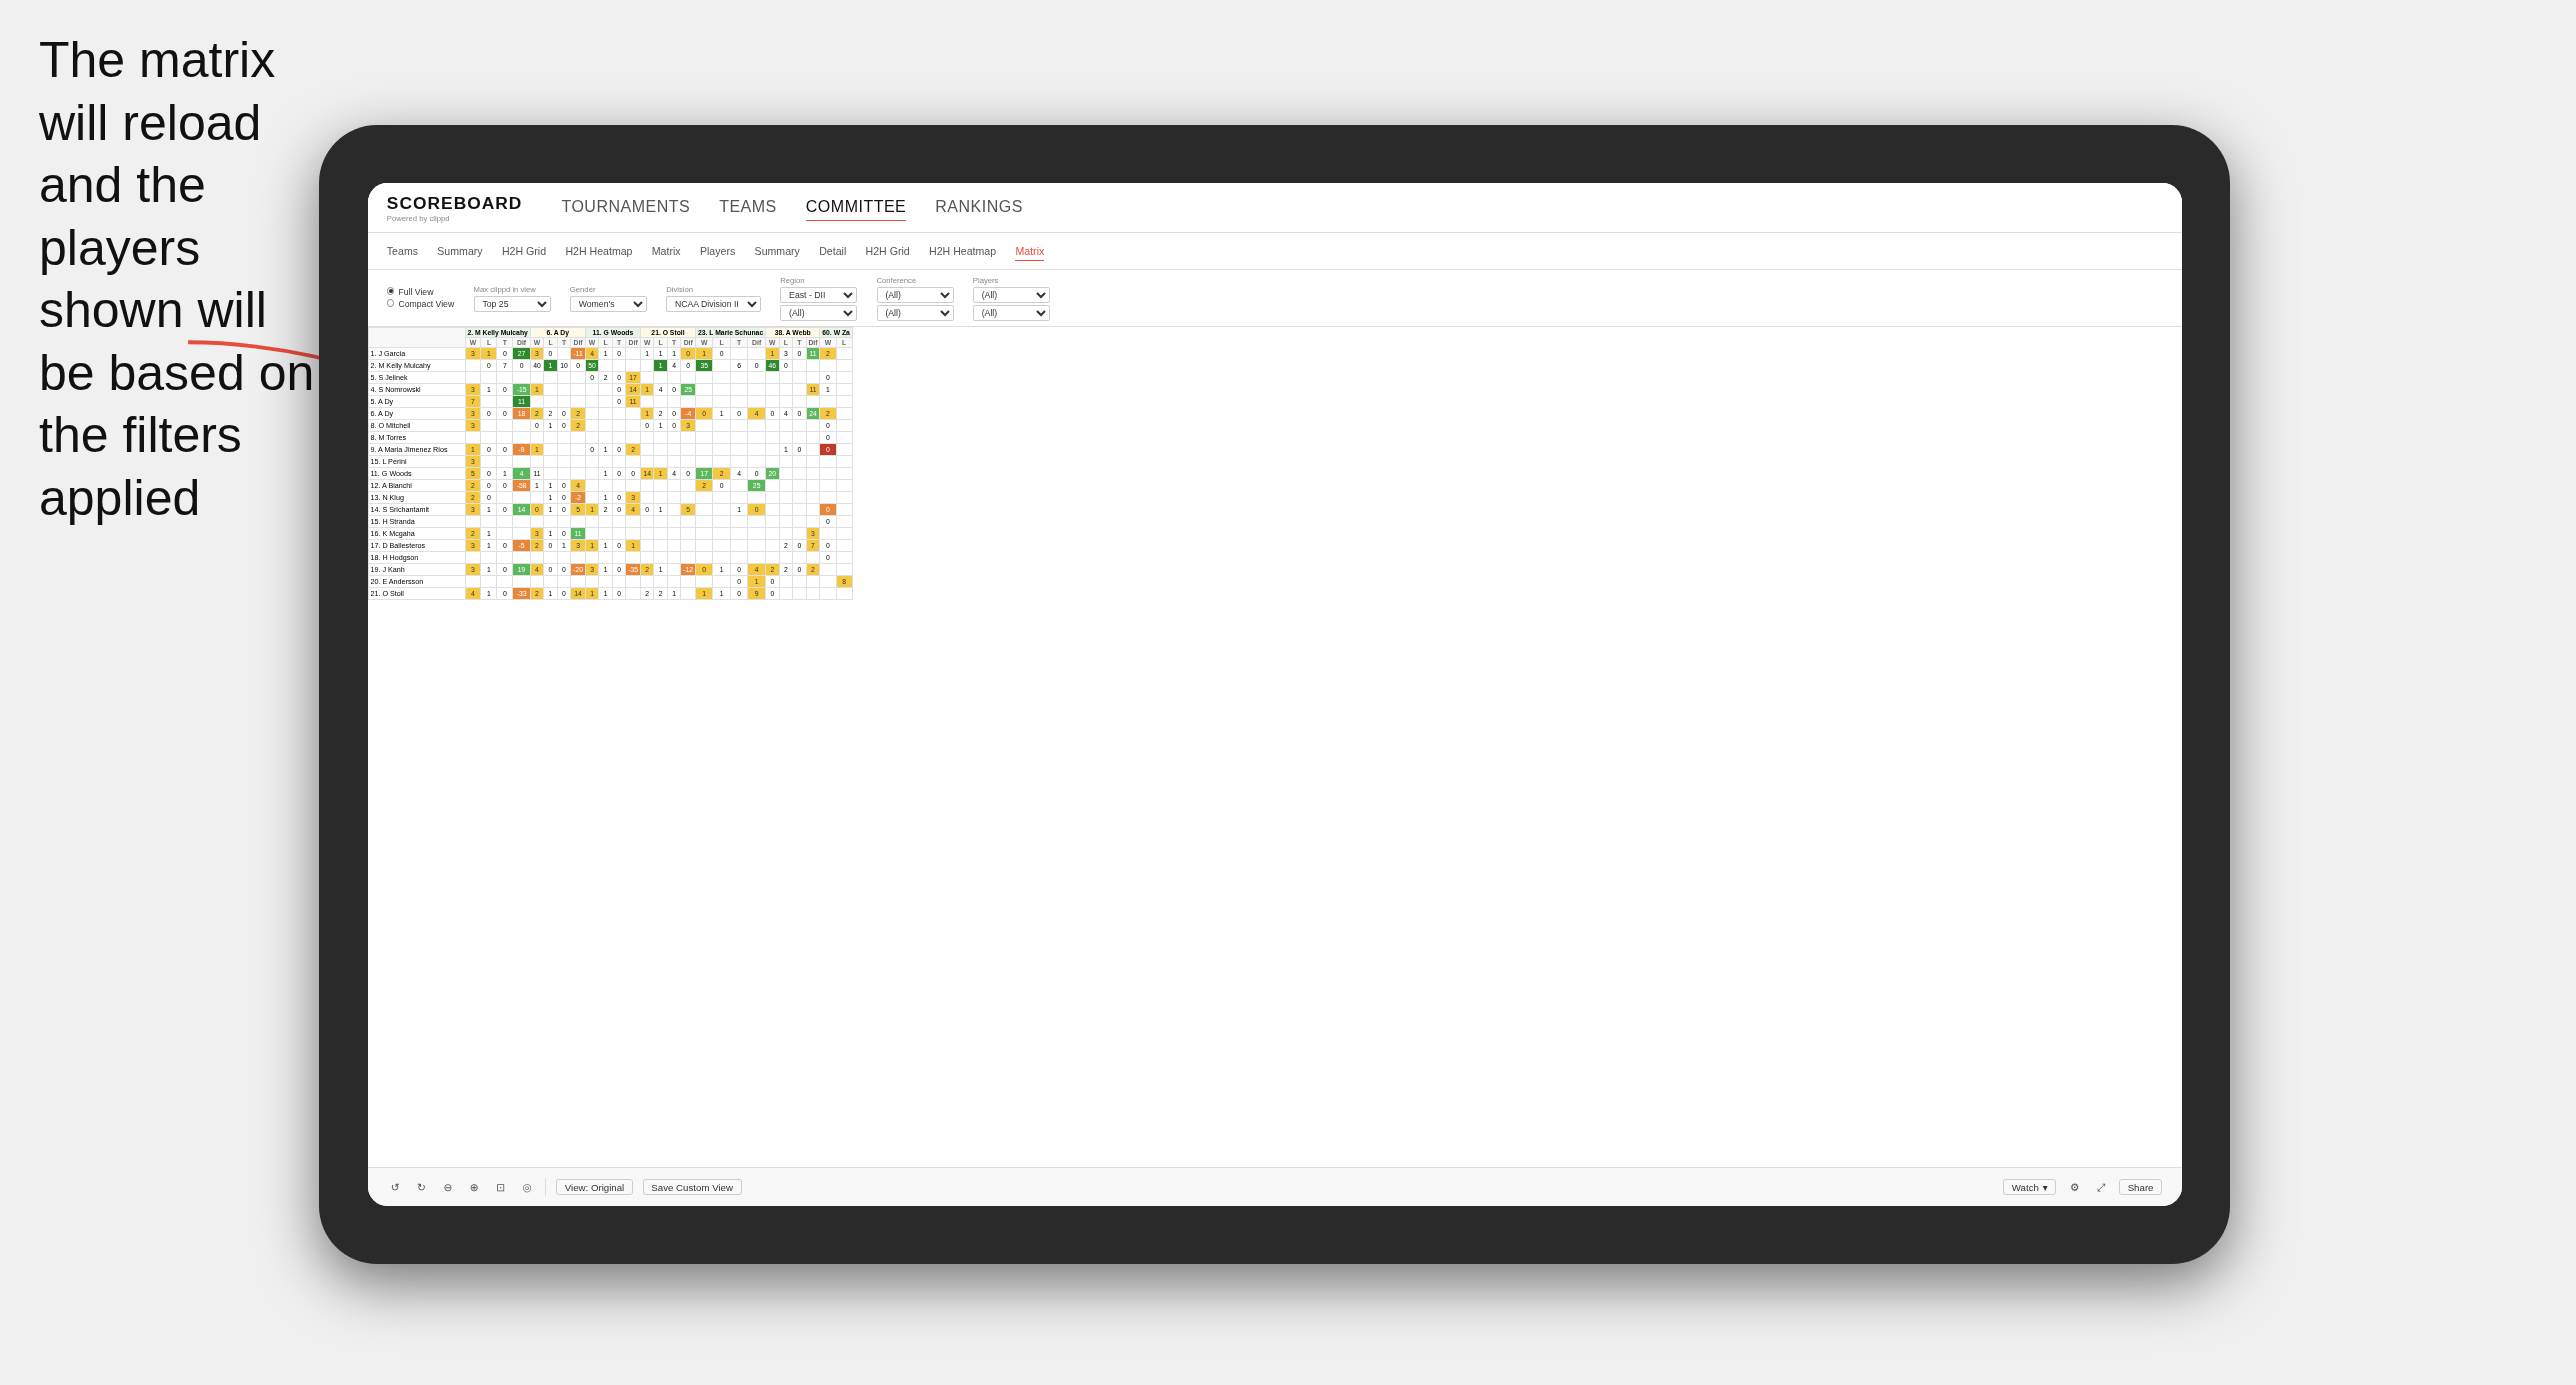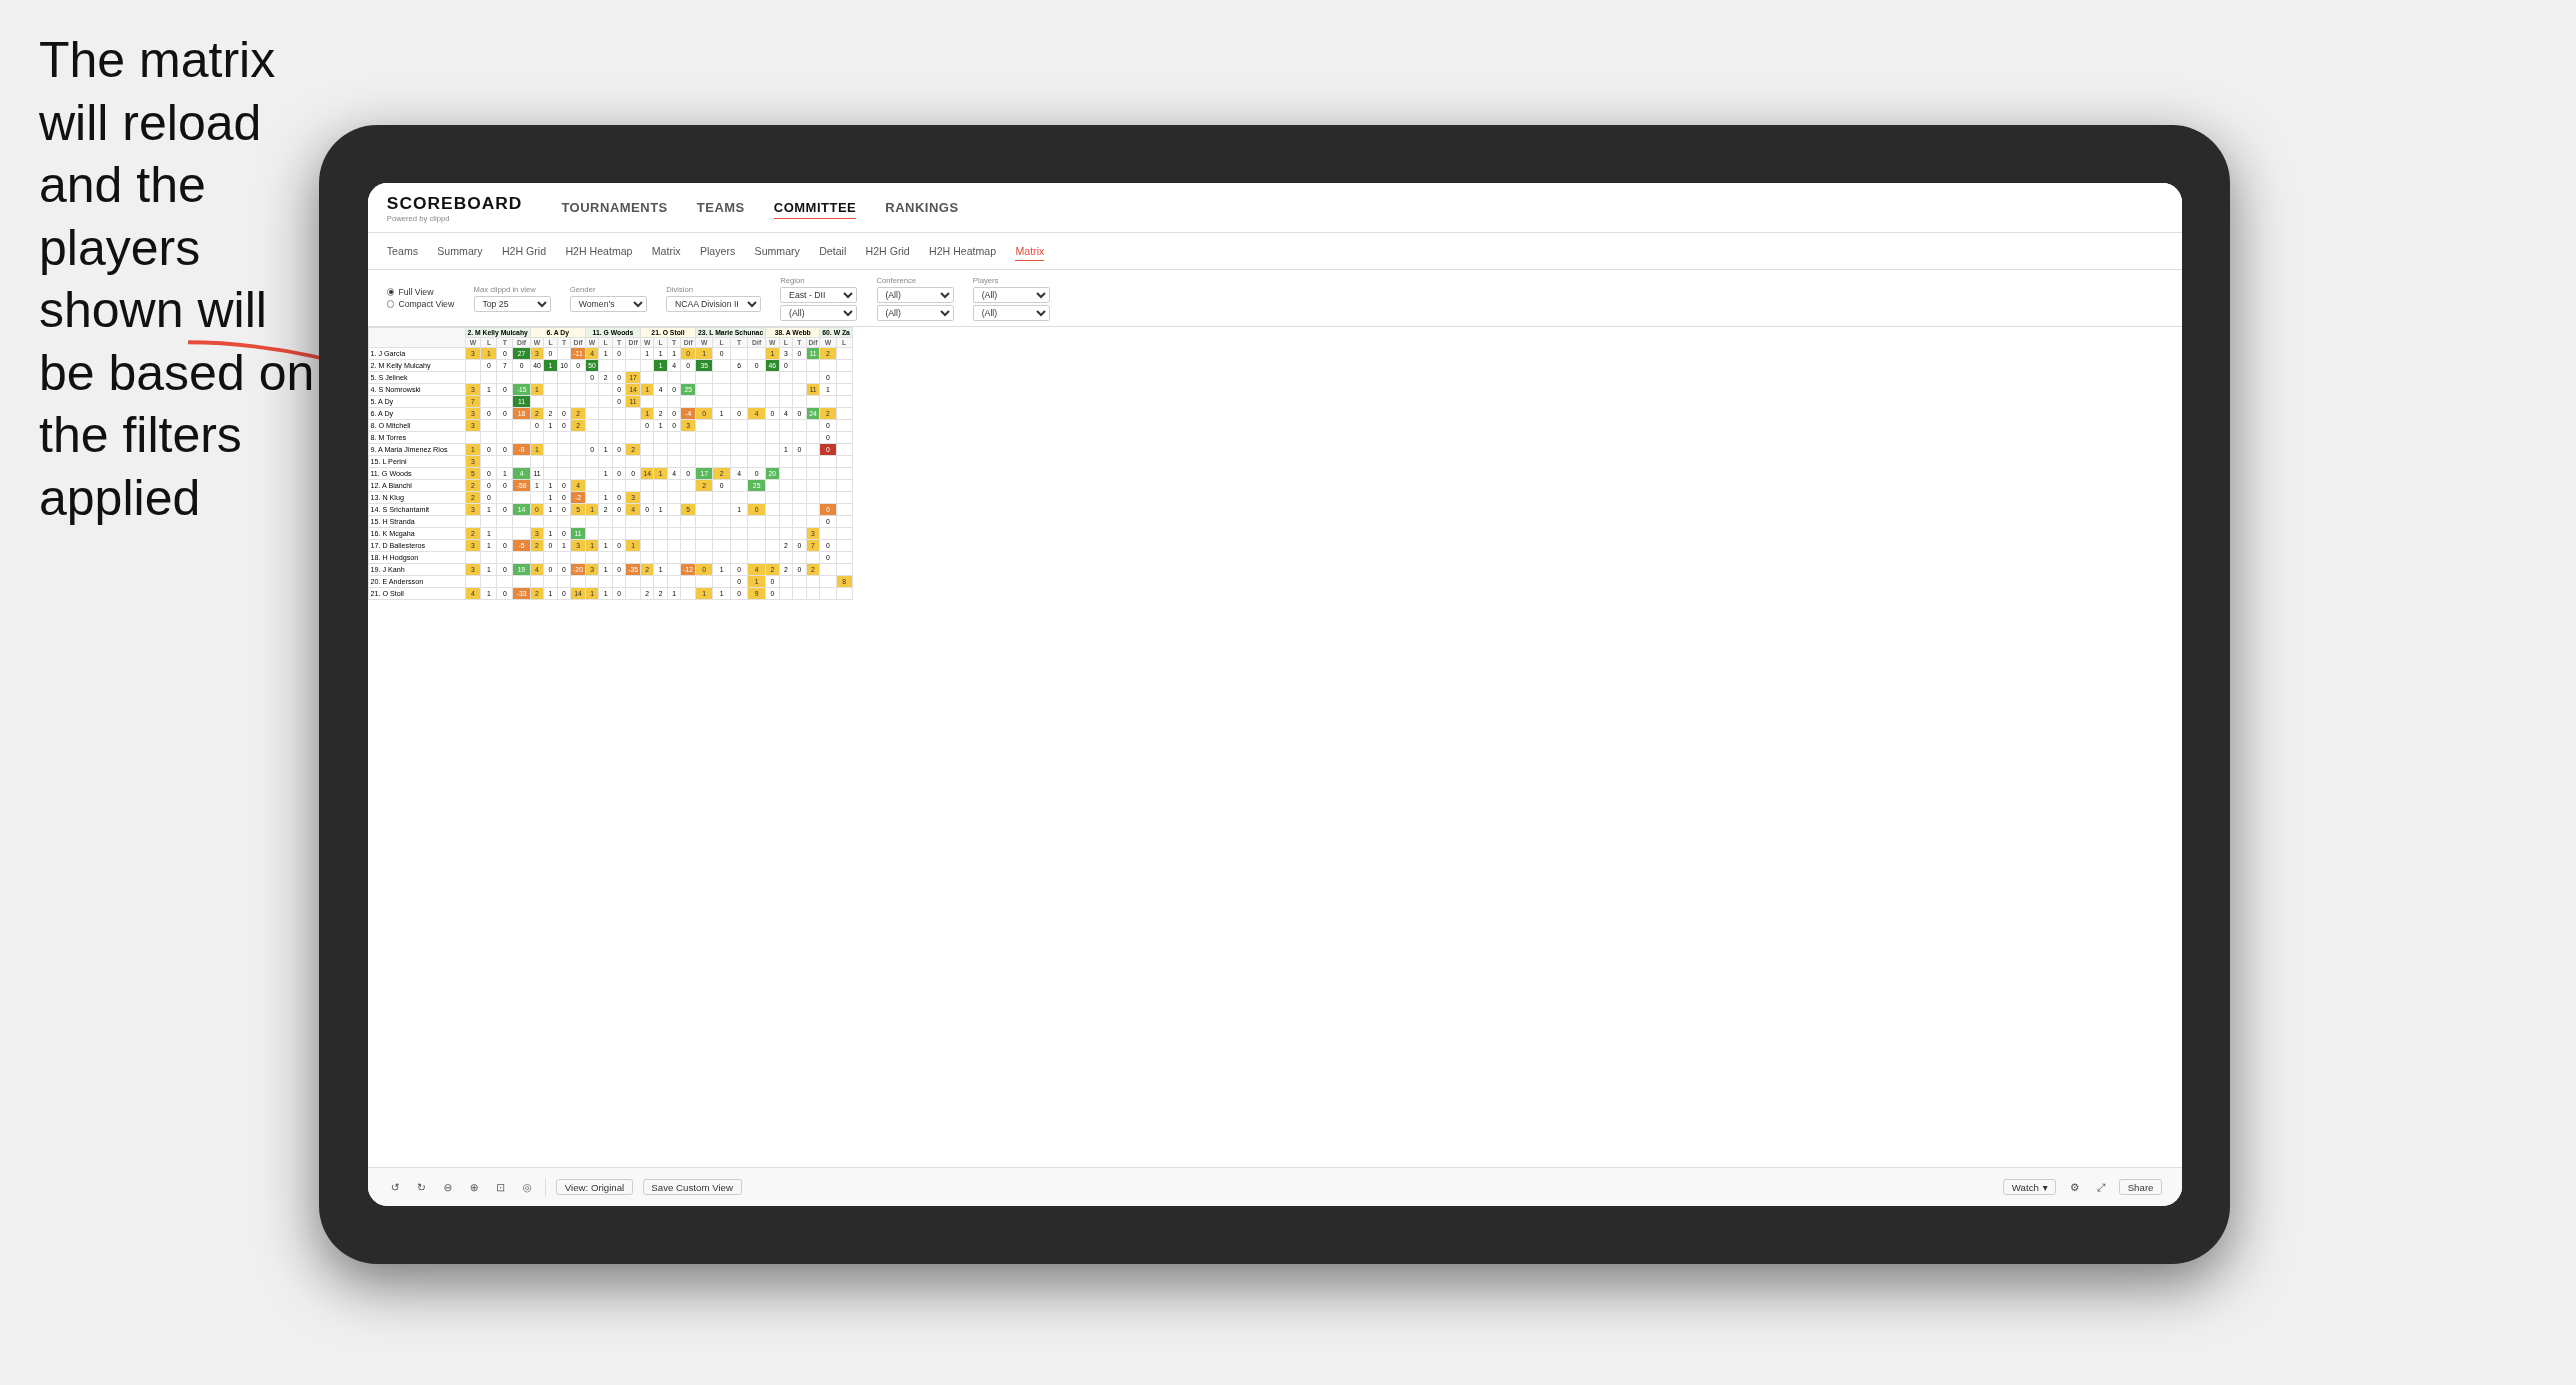--- a/index.html
+++ b/index.html
@@ -77,22 +77,22 @@
       font-size: 7.7px;
       color: #888;
     }
 
     .nav-items {
       display: flex;
       gap: 29px;
     }
 
     .nav-item {
-      font-size: 13px;
-      font-weight: 700;
+      font-size: 16px;
+      font-weight: 400;
       color: #555;
       letter-spacing: 0.5px;
       cursor: pointer;
       padding: 3.9px 0;
     }
 
     .nav-item.active {
       color: #111;
       border-bottom: 1.9px solid #e74c3c;
     }
@@ -156,21 +156,21 @@
     }
 
     .view-options {
       display: flex;
       flex-direction: column;
       gap: 1.9px;
     }
 
     .view-option {
       display: flex;
-      align-items: center;
+      align-items: flex-start;
       gap: 3.9px;
       font-size: 8.7px;
       color: #333;
       cursor: pointer;
     }
 
     .radio-dot {
       width: 7.7px;
       height: 7.7px;
       border-radius: 50%;

